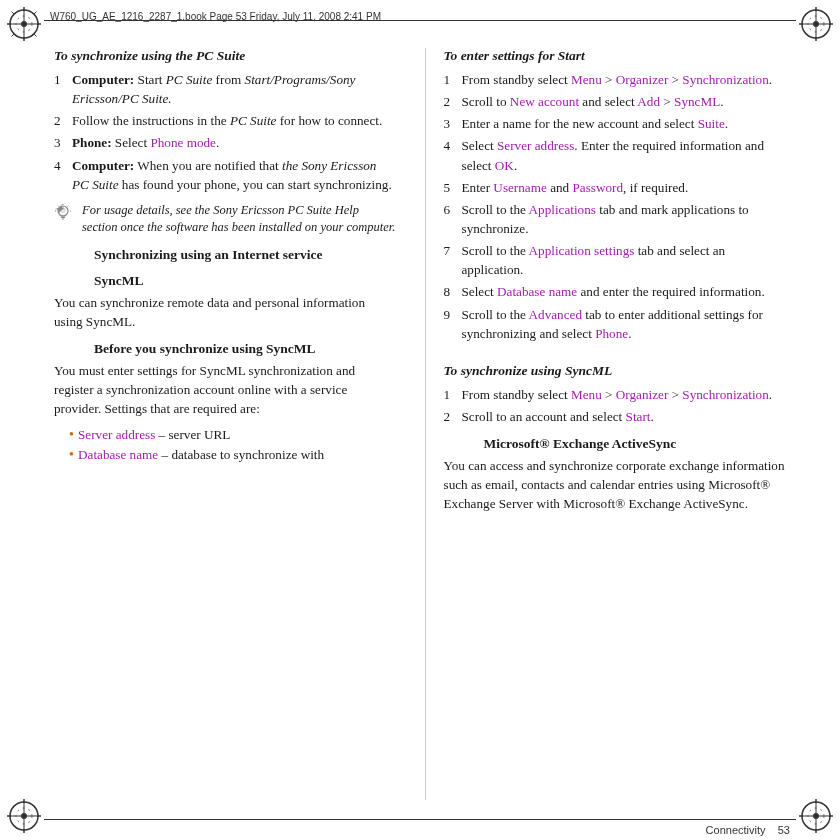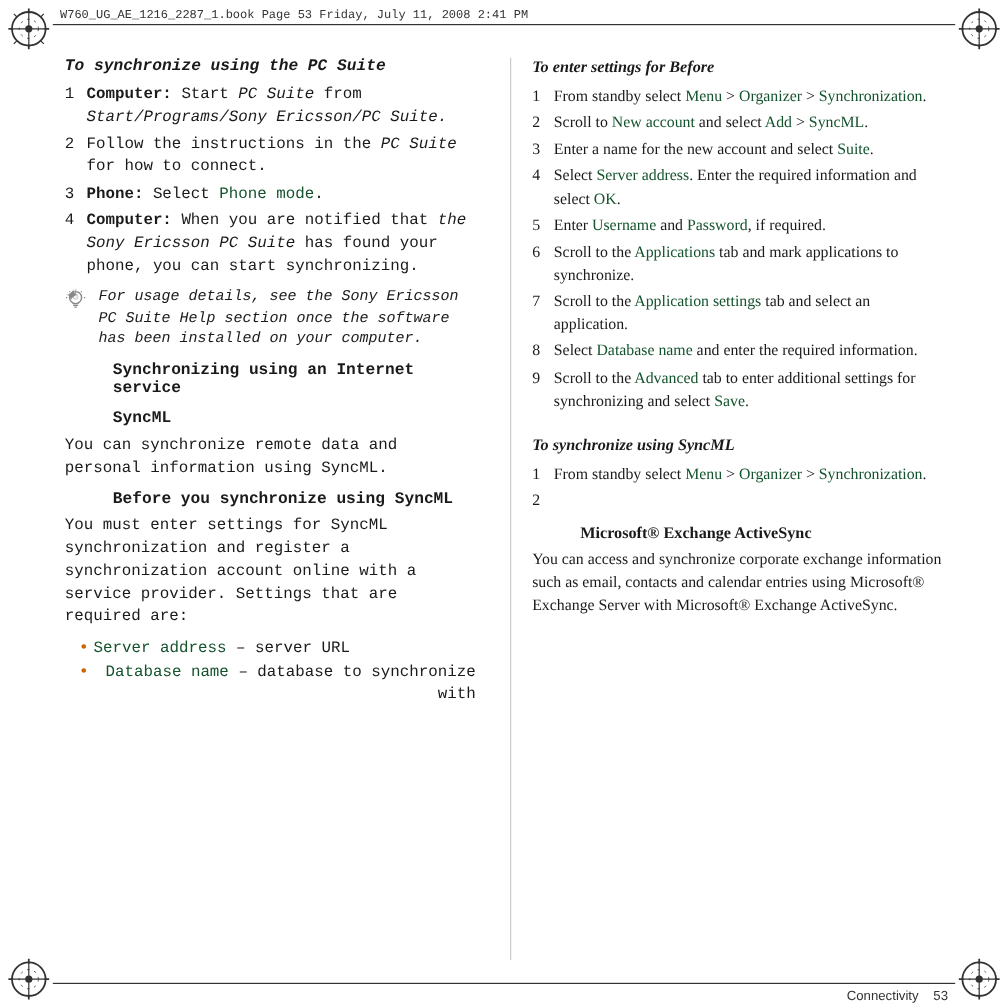--- a/index.html
+++ b/index.html
@@ -48,22 +48,22 @@
     }
 
     
     .header {
       position: absolute;
       top: 4px;
       left: 50px;
       right: 50px;
       height: 18px;
       display: flex;
-      align-items: center;
-      font-family: Liberation Mono, monospace;
+      align-items: flex-end;
+      font-family: Liberation Sans, sans-serif;
       font-size: 10px;
       color: #333;
     }
 
     
     .footer {
       position: absolute;
       bottom: 4px;
       left: 50px;
       right: 50px;
@@ -87,21 +87,20 @@
       flex-direction: row;
       gap: 0;
       padding: 18px 10px 10px 10px;
     }
 
     
     .left-col {
       flex: 1;
       padding-right: 28px;
       border-right: 1px solid #ccc;
-      font-family: Liberation Mono, monospace;
     }
 
     
     .right-col {
       flex: 1;
       padding-left: 18px;
     }
 
     
     .section-title {
@@ -138,21 +137,21 @@
       display: flex;
       gap: 4px;
     }
     .num-list li .num {
       min-width: 14px;
       font-weight: normal;
     }
 
     
     .hl {
-      color: #14532d;
+      color: #a21caf;
     }
 
     
     .bullet-list {
       list-style: none;
       padding: 0;
       margin: 4px 0 6px 8px;
       text-align: right;
     }
     .bullet-list li {
@@ -327,21 +326,21 @@
       </li>
       <li>
         <span><span class="hl">Database name</span> – database to synchronize with</span>
       </li>
     </ul>
 
   </div>
 
   <div class="right-col">
 
-    <div class="section-title">To enter settings for Before</div>
+    <div class="section-title">To enter settings for Start</div>
 
     <ol class="num-list">
       <li>
         <span class="num">1</span>
         <span>From standby select <span class="hl">Menu</span> &gt; <span class="hl">Organizer</span> &gt; <span class="hl">Synchronization</span>.</span>
       </li>
       <li>
         <span class="num">2</span>
         <span>Scroll to <span class="hl">New account</span> and select <span class="hl">Add</span> &gt; <span class="hl">SyncML</span>.</span>
       </li>
@@ -364,33 +363,34 @@
       <li>
         <span class="num">7</span>
         <span>Scroll to the <span class="hl">Application settings</span> tab and select an application.</span>
       </li>
       <li>
         <span class="num">8</span>
         <span>Select <span class="hl">Database name</span> and enter the required information.</span>
       </li>
       <li>
         <span class="num">9</span>
-        <span>Scroll to the <span class="hl">Advanced</span> tab to enter additional settings for synchronizing and select <span class="hl">Save</span>.</span>
+        <span>Scroll to the <span class="hl">Advanced</span> tab to enter additional settings for synchronizing and select <span class="hl">Phone</span>.</span>
       </li>
     </ol>
 
     <div class="section-title" style="margin-top:20px;">To synchronize using SyncML</div>
 
     <ol class="num-list">
       <li>
         <span class="num">1</span>
         <span>From standby select <span class="hl">Menu</span> &gt; <span class="hl">Organizer</span> &gt; <span class="hl">Synchronization</span>.</span>
       </li>
       <li>
         <span class="num">2</span>
+        <span>Scroll to an account and select <span class="hl">Start</span>.</span>
       </li>
     </ol>
 
     <div class="sub-title">Microsoft® Exchange ActiveSync</div>
     <div class="body-text">You can access and synchronize corporate exchange information such as email, contacts and calendar entries using Microsoft® Exchange Server with Microsoft® Exchange ActiveSync.</div>
 
   </div>
 
 </div>
 

